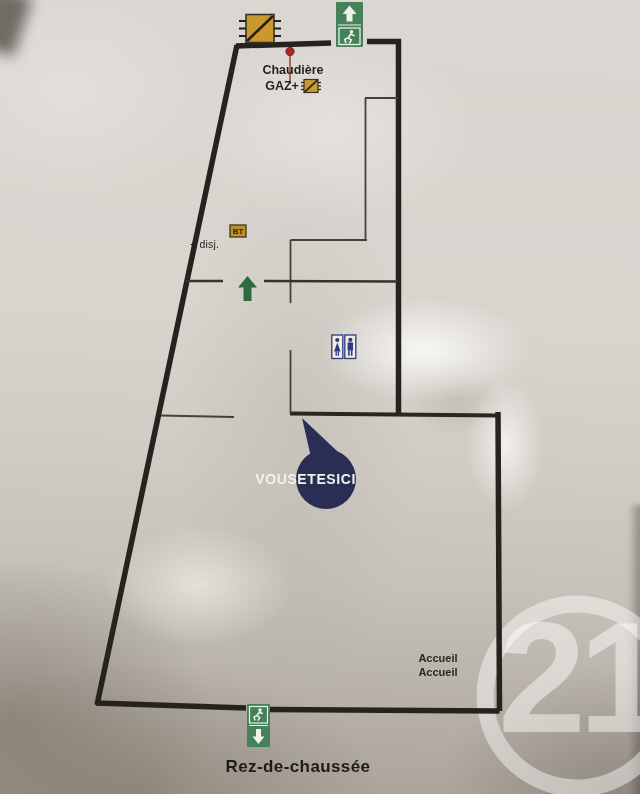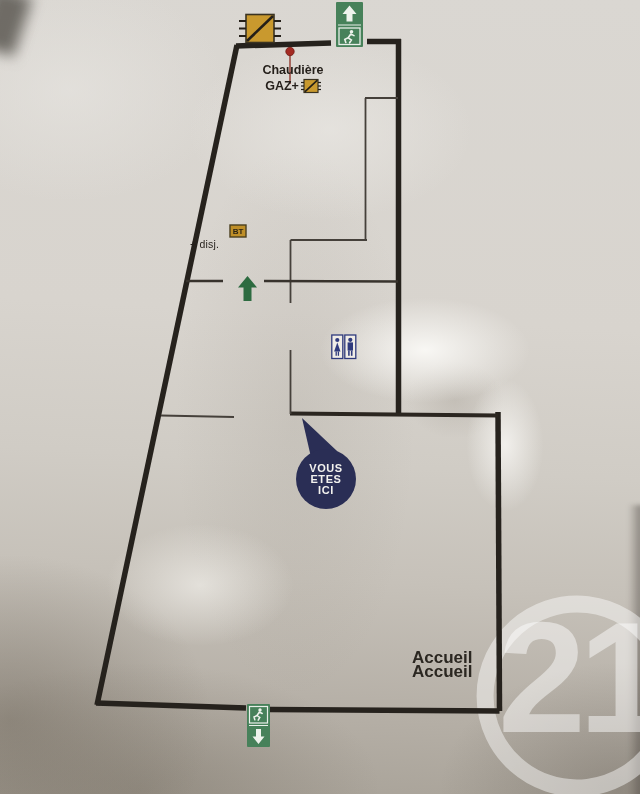--- a/index.html
+++ b/index.html
@@ -27,27 +27,27 @@
     background:linear-gradient(90deg,rgba(64,58,52,0),rgba(64,58,52,.5));filter:blur(2px);}
   svg{display:block;}
   .plan-svg{left:0;top:0;}
   .label{color:#241f1a;}
   .chaudiere{left:252px;top:63px;width:82px;text-align:center;font-weight:bold;
     font-size:12.5px;line-height:15px;}
   .chaudiere .row2{display:flex;align-items:center;justify-content:center;gap:2px;}
   .bt-block{left:190px;top:224px;width:60px;}
   .bt-block .boxwrap{margin-left:11px;padding-left:28px;}
   .bt-label{font-size:10.5px;font-weight:normal;margin-top:0px;letter-spacing:.2px;}
-  .accueil{left:412px;top:651px;width:52px;text-align:center;font-size:17px;
+  .accueil{left:412px;top:651px;width:52px;text-align:center;font-size:11px;
     font-weight:600;line-height:14px;color:#2b2721;}
   .floor-label{left:182px;top:757px;width:232px;text-align:center;font-size:17px;
     font-weight:bold;letter-spacing:.4px;color:#1f1b16;}
   .balloon{left:296px;top:449px;width:60px;height:60px;border-radius:50%;
-    background:#2a2e55;display:flex;flex-direction:column;align-items:center;
-    justify-content:center;color:#f2f1ee;font-weight:bold;font-size:11px;
+    background:#2a2e55;display:flex;align-items:center;
+    justify-content:flex-end;color:#f2f1ee;font-weight:bold;font-size:14px;
     line-height:11px;letter-spacing:.6px;text-align:center;}
   .wm-text{left:498px;top:598px;width:300px;font-size:158px;font-weight:bold;
     letter-spacing:-7px;color:rgba(255,255,255,.48);line-height:158px;}
 </style>
 </head>
 <body>
 
 <div class="photo">
 
   <div class="abs corner-tl"></div>
@@ -182,16 +182,17 @@
     <rect x="0" y="0" width="23" height="43" rx="1" fill="#47815a"></rect>
     <line x1="2" y1="21.5" x2="21" y2="21.5" stroke="#e9efe9" stroke-width="1"></line>
     <rect x="2.5" y="2.5" width="18" height="16.5" fill="none" stroke="#e9efe9" stroke-width="1.2"></rect>
     <g stroke="#eef2ec" stroke-width="1.5" stroke-linecap="round" fill="#eef2ec">
       <circle cx="13" cy="6" r="1.7" stroke="none"></circle>
       <path d="M12.4,8 L10,11.5 M12.4,8 L15.2,9.5 M10,11.5 L12.8,13.5 L11.2,16.2 M10,11.5 L7,13 L7.8,15.8" fill="none"></path>
     </g>
     <polygon fill="#eef2ec" points="11.5,40 5.5,32.5 9,32.5 9,25 14,25 14,32.5 17.5,32.5"></polygon>
   </svg>
 
+  <div class="abs label floor-label">Rez-de-chaussée</div>
 
   <div class="abs wm-text">21</div>
 
 </div>
 
 </body></html>

